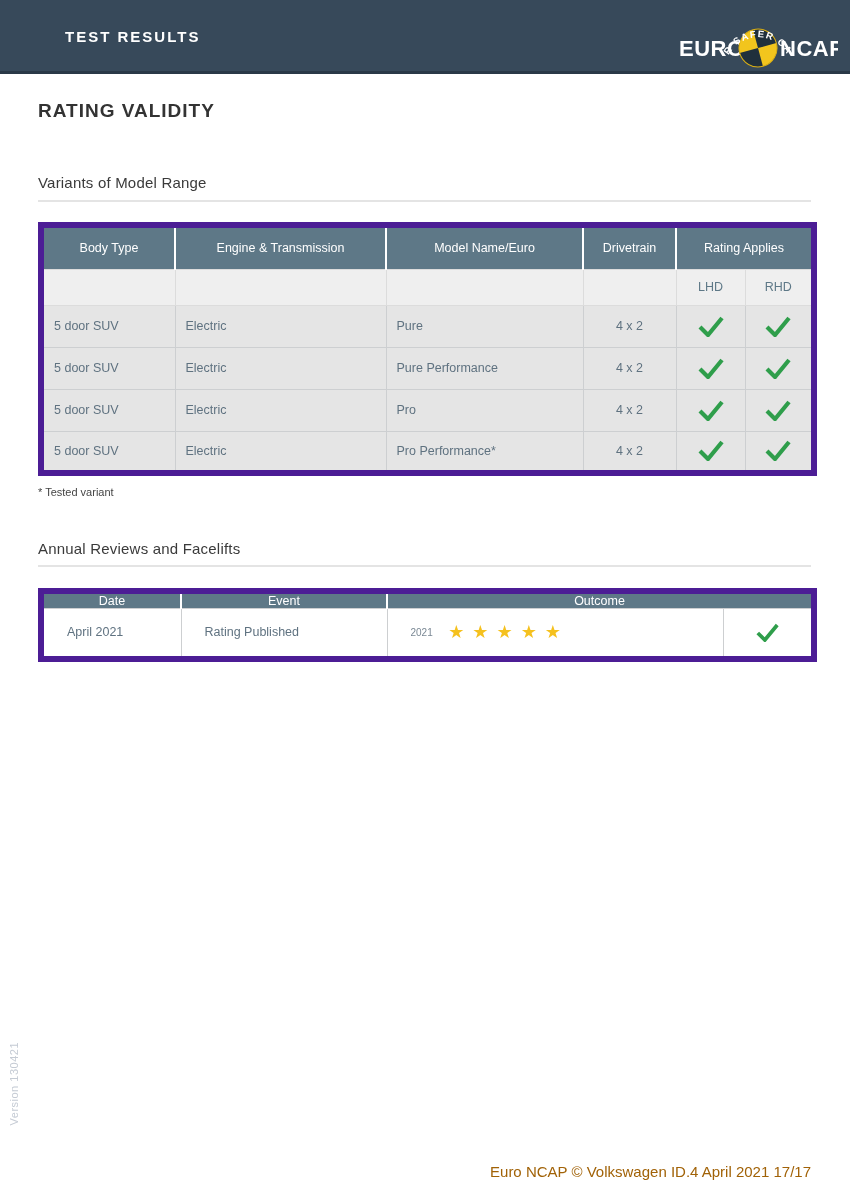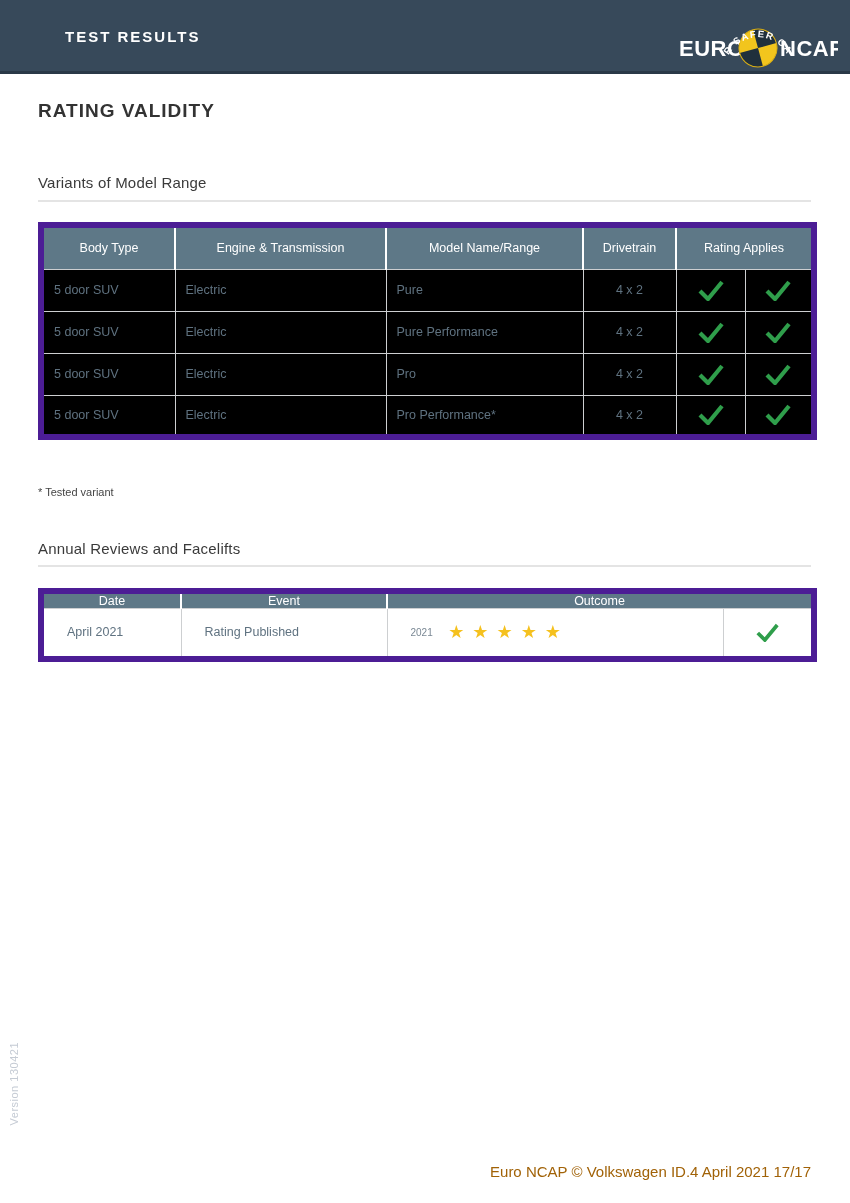--- a/index.html
+++ b/index.html
@@ -46,21 +46,21 @@
     position:absolute; left:38px;
     font-size:12.5px;
   }
   th {
     background:#5E7887; color:#ffffff; font-weight:400;
     text-align:center; vertical-align:middle;
     border-right:2px solid #ffffff;
   }
   th:last-child { border-right:none; }
   #variants-table thead tr.main-head th { height:44px; }
-  #variants-table td { border:1px solid #CDCFD1; background:#000000; }
+  #variants-table td { border:1px solid #CDCFD1; background:#e5e5e5; }
   #variants-table tr.sub-head td {
     background:#EFEFEF; height:36px; color:#5E7887;
     text-align:center; border:1px solid #DCDCDC;
   }
   #variants-table tbody td { height:42px; color:#5F7280; padding-left:10px; }
   td.center { text-align:center; padding-left:0 !important; }
   table { border:6px solid #4c1d95; }
 
   #reviews-table thead th { height:15px; }
   #reviews-table td {
@@ -121,23 +121,31 @@
       <col style="width:211px">
       <col style="width:197px">
     <col style="width:93px">
       <col style="width:69px">
       <col style="width:69px">
   </colgroup>
   <thead>
     <tr class="main-head">
       <th>Body Type</th>
       <th>Engine &amp; Transmission</th>
-      <th>Model Name/Range</th>
+      <th>Model Name/Euro</th>
       <th>Drivetrain</th>
       <th colspan="2">Rating Applies</th>
+    </tr>
+    <tr class="sub-head">
+      <td></td>
+      <td></td>
+      <td></td>
+      <td></td>
+      <td>LHD</td>
+      <td>RHD</td>
     </tr>
   </thead>
   <tbody>
     <tr>
       <td>5 door SUV</td>
       <td>Electric</td>
       <td>Pure</td>
       <td class="center">4 x 2</td>
       <td class="center check-icon"><svg width="26" height="21" viewBox="0 0 26 21">
             <path d="M2 11 L10 19 L24 2" stroke="#2F9E4B" stroke-width="4.2" fill="none"></path>

